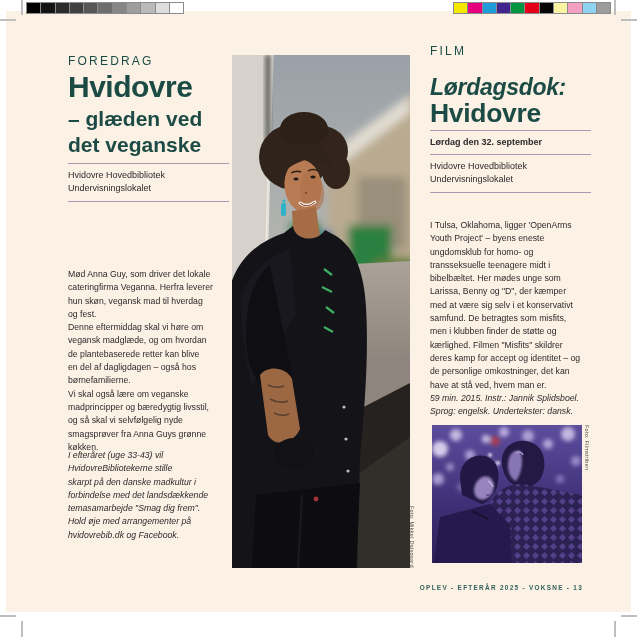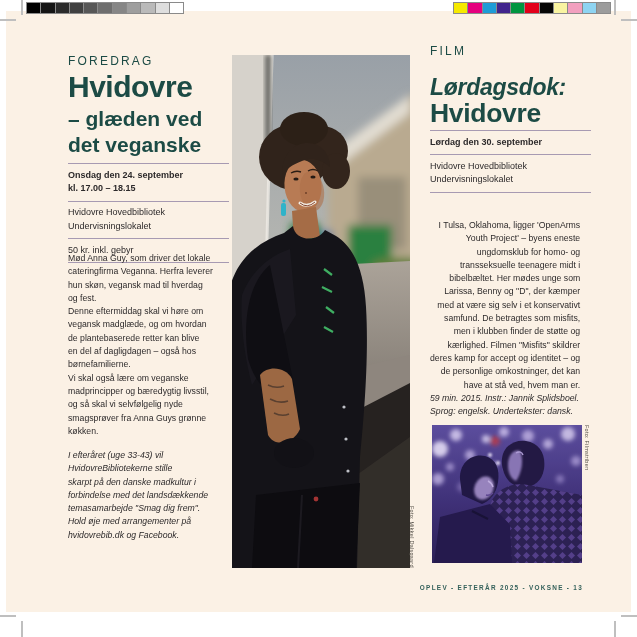--- a/index.html
+++ b/index.html
@@ -92,34 +92,27 @@
   <div class="cell" style="background: rgb(142, 212, 242);"></div>
   <div class="cell" style="background: rgb(156, 156, 156);"></div>
 </div>
 
 <div class="kicker col-left" style="top:54px;">FOREDRAG</div>
 <div class="headline title-main col-left" style="top:72px;">Hvidovre</div>
 <div class="headline subtitle col-left" style="top:106px;">– glæden ved
 det veganske</div>
 
 <div class="infoblock col-left" style="top:163px;">
-  <div class="info-row bold">
-    <div>Onsdag den 24. september</div>
-    <div>kl. 17.00 – 18.15</div>
-  </div>
   <div class="info-row">
     <div>Hvidovre Hovedbibliotek</div>
     <div>Undervisningslokalet</div>
   </div>
-  <div class="info-row">
-    <div>50 kr. inkl. gebyr</div>
-  </div>
-</div>
-
-<div class="bodytext col-left" style="top:252px;">Mød Anna Guy, som driver det lokale
+</div>
+
+<div class="bodytext col-left" style="top:268px;">Mød Anna Guy, som driver det lokale
 cateringfirma Veganna. Herfra leverer
 hun skøn, vegansk mad til hverdag
 og fest.
 Denne eftermiddag skal vi høre om
 vegansk madglæde, og om hvordan
 de plantebaserede retter kan blive
 en del af dagligdagen – også hos
 børnefamilierne.
 Vi skal også lære om veganske
 madprincipper og bæredygtig livsstil,
@@ -221,29 +214,29 @@
 </svg>
 </div>
 <div class="vcredit" style="left:409px;top:506px;">Foto: Mikkel Dalsgaard</div>
 
 <div class="kicker col-right" style="top:44px;">FILM</div>
 <div class="headline title-r1 col-right" style="top:76px;font-style:italic;">Lørdagsdok:</div>
 <div class="headline title-r2 col-right" style="top:100px;">Hvidovre</div>
 
 <div class="infoblock col-right" style="top:130px;">
   <div class="info-row bold">
-    <div>Lørdag den 30. september</div>
+    <div>Lørdag den 32. september</div>
   </div>
   <div class="info-row">
     <div>Hvidovre Hovedbibliotek</div>
     <div>Undervisningslokalet</div>
   </div>
 </div>
 
-<div class="bodytext col-right" style="top:219px;text-align:right;">I Tulsa, Oklahoma, ligger 'OpenArms
+<div class="bodytext col-right" style="top:219px;">I Tulsa, Oklahoma, ligger 'OpenArms
 Youth Project' – byens eneste
 ungdomsklub for homo- og
 transseksuelle teenagere midt i
 bibelbæltet. Her mødes unge som
 Larissa, Benny og "D", der kæmper
 med at være sig selv i et konservativt
 samfund. De betragtes som misfits,
 men i klubben finder de støtte og
 kærlighed. Filmen "Misfits" skildrer
 deres kamp for accept og identitet – og

